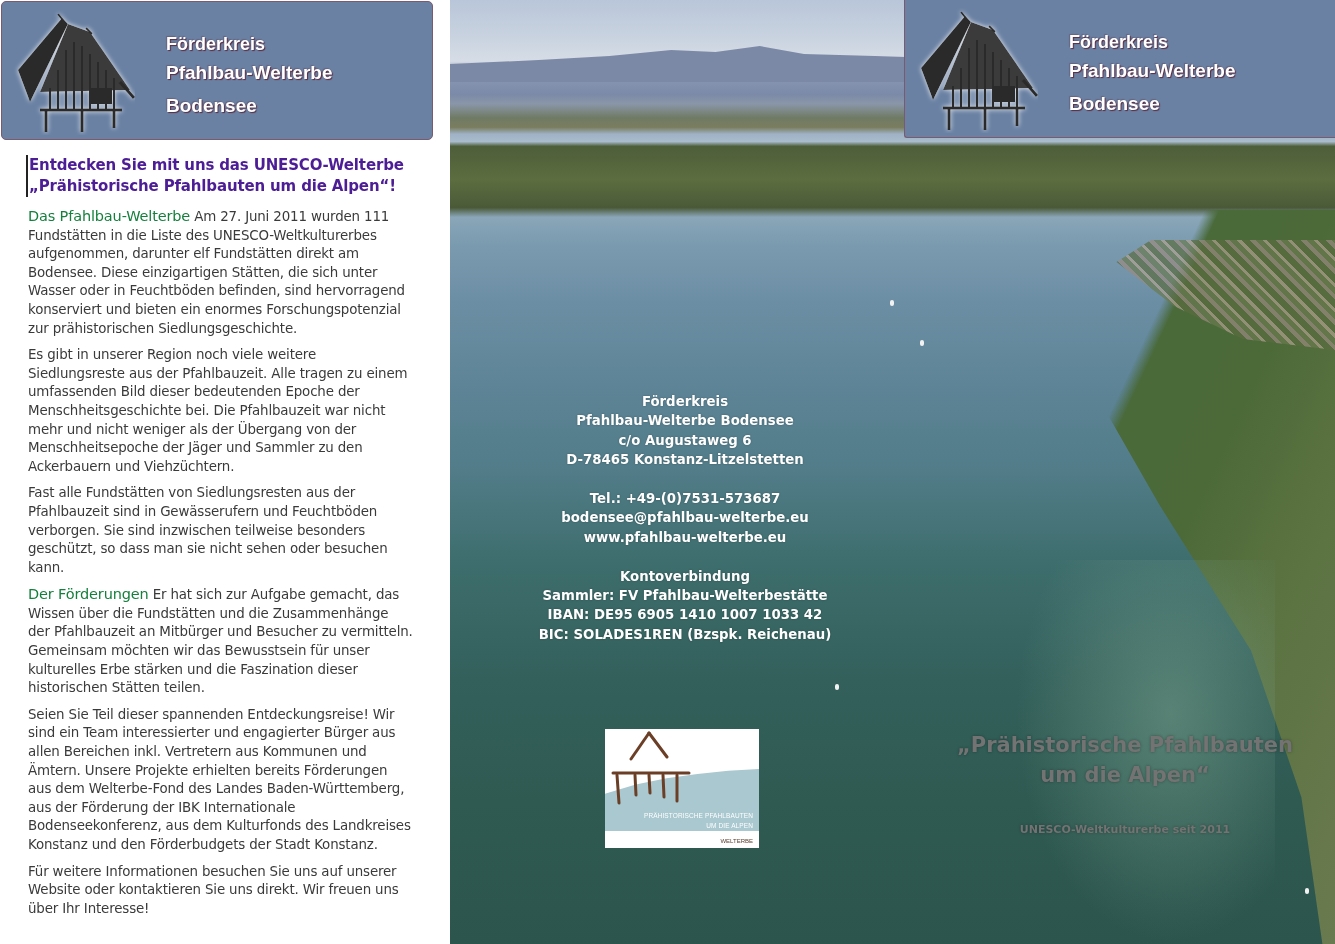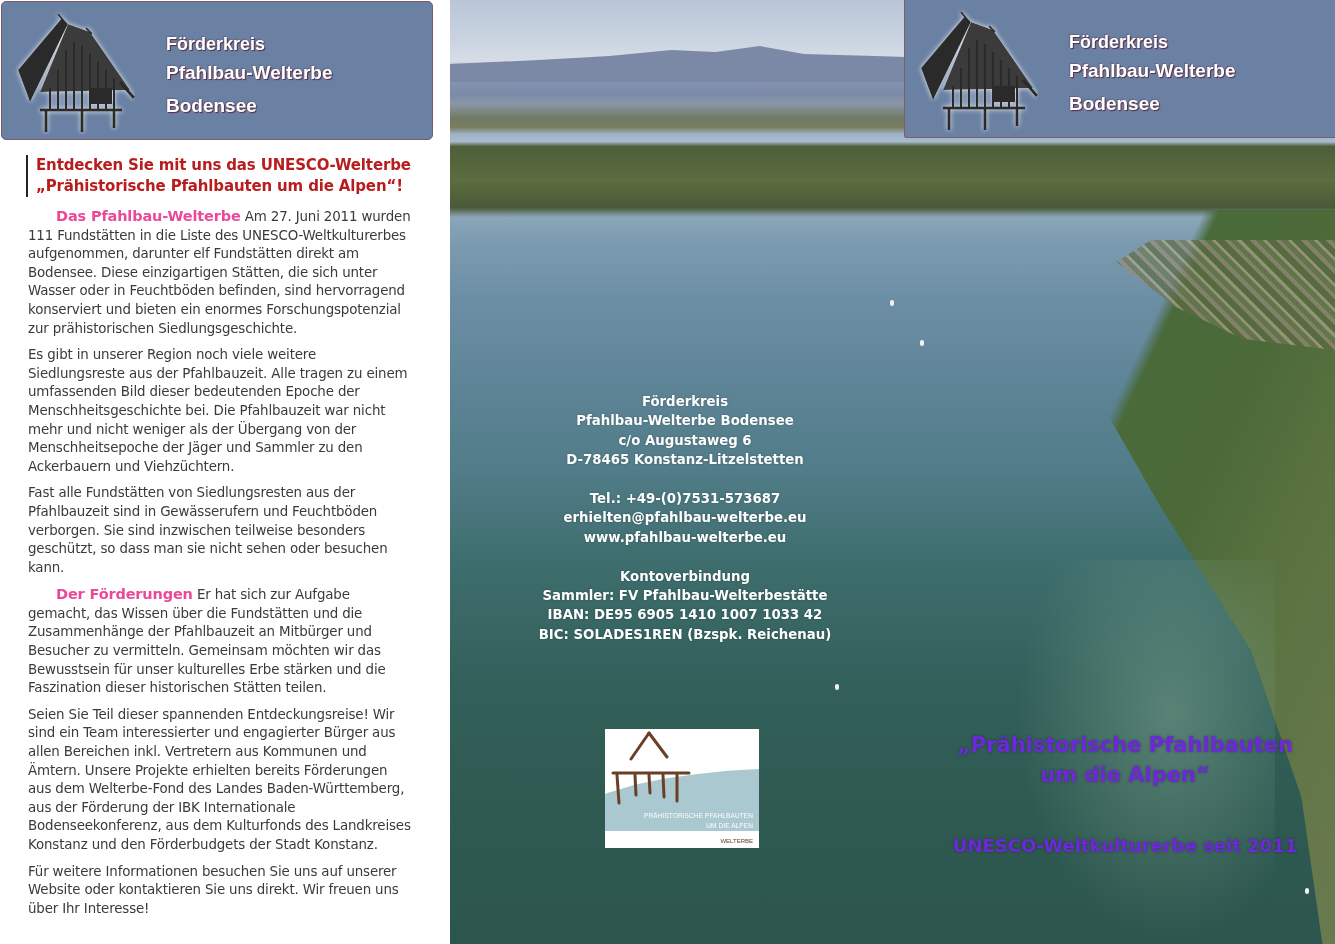--- a/index.html
+++ b/index.html
@@ -30,25 +30,25 @@
   }
   .header-text .small { font-size: 18px; line-height: 24px; }
   .header-text .big { font-size: 19px; line-height: 33px; }
 
   .content {
     position: absolute; left: 28px; top: 155px; width: 385px;
     font-family: "DejaVu Sans", sans-serif; color: #3a3a3a;
     font-size: 13.4px; line-height: 18.6px; letter-spacing: -0.15px;
   }
   .content .intro {
-    font-weight: bold; font-size: 15px; line-height: 21px; color: #b91c1c;
-    margin: 0 0 10px 0; border-left: 2px solid #222; padding-left: 8px; margin-left: -2px;
+    font-weight: bold; font-size: 15px; line-height: 21px; color: #4c1d95;
+    margin: 0 0 10px 0; border-left: 2px solid #222; padding-left: 1px; margin-left: -2px;
   }
   .content p { margin: 0 0 8px 0; }
-  .content .lead { font-weight: bold; color: #ec4899; font-size: 14.5px; margin-left: 28px; }
+  .content .lead { font-weight: normal; color: #15803d; font-size: 14.5px; }
 
   
   .photo {
     position: absolute; left: 450px; top: 0; width: 885px; height: 944px;
     background:
       linear-gradient(180deg,
         #b9c6d9 0%, #c9d3e0 4%, #d7dde6 6.5%, #8d9bb6 7.5%, #7b8aa8 10%,
         #8a96a8 11%, #6f7a63 12.5%, #7b7e5f 13.5%, #9fb2c6 14.2%, #a9bccd 15%,
         #4d5e3a 15.5%, #5c6d40 19%, #4a5a38 22%, #8aa6b8 23%, #7a9aaf 26%,
         #6c8ea4 32%, #5f8598 40%, #517c88 50%, #3d6d6c 60%, #33605b 72%, #2f5a52 85%, #2b554d 100%);
@@ -92,25 +92,25 @@
   .logo-box .logo-line1, .logo-box .logo-line2 {
     position: absolute; right: 6px; color: #ffffff; font-size: 6.5px; font-family: "Liberation Sans", sans-serif; letter-spacing: 0.1px;
   }
   .logo-box .logo-line1 { top: 83px; }
   .logo-box .logo-line2 { top: 93px; }
   .logo-box .logo-line3 {
     position: absolute; right: 6px; top: 109px; font-size: 6px; color: #5a4030; font-family: "Liberation Sans", sans-serif;
   }
   .title-block {
     position: absolute; left: 940px; top: 730px; width: 370px; text-align: center;
-    color: #6d28d9; font-weight: bold; font-family: "DejaVu Sans", sans-serif;
+    color: #737373; font-weight: bold; font-family: "DejaVu Sans", sans-serif;
     text-shadow: 0 0 3px rgba(0,0,0,0.35);
   }
   .title-block .t1 { font-size: 21px; line-height: 30px; }
-  .title-block .t2 { font-size: 18px; line-height: 20px; margin-top: 46px; }
+  .title-block .t2 { font-size: 11px; line-height: 20px; margin-top: 30px; }
   .boat { position: absolute; width: 4px; height: 6px; background: #f2f2f2; border-radius: 2px; }
 </style>
 </head>
 <body>
 
 <div class="left-col">
   <div class="header-panel left">
     <svg class="hut" viewBox="0 0 125 125">
       <defs>
         <filter id="glow1" x="-20%" y="-20%" width="140%" height="140%">
@@ -212,21 +212,21 @@
   </div>
 </div>
 
 <div class="contact">
   <div>Förderkreis</div>
   <div>Pfahlbau-Welterbe Bodensee</div>
   <div>c/o Augustaweg 6</div>
   <div>D-78465 Konstanz-Litzelstetten</div>
   <div class="gap"></div>
   <div>Tel.: +49-(0)7531-573687</div>
-  <div>erhielten@pfahlbau-welterbe.eu</div>
+  <div>bodensee@pfahlbau-welterbe.eu</div>
   <div>www.pfahlbau-welterbe.eu</div>
   <div class="gap"></div>
   <div>Kontoverbindung</div>
   <div>Sammler: FV Pfahlbau-Welterbestätte</div>
   <div>IBAN: DE95 6905 1410 1007 1033 42</div>
   <div>BIC: SOLADES1REN (Bzspk. Reichenau)</div>
   <div class="gap"></div>
 </div>
 
 <div class="logo-box">

